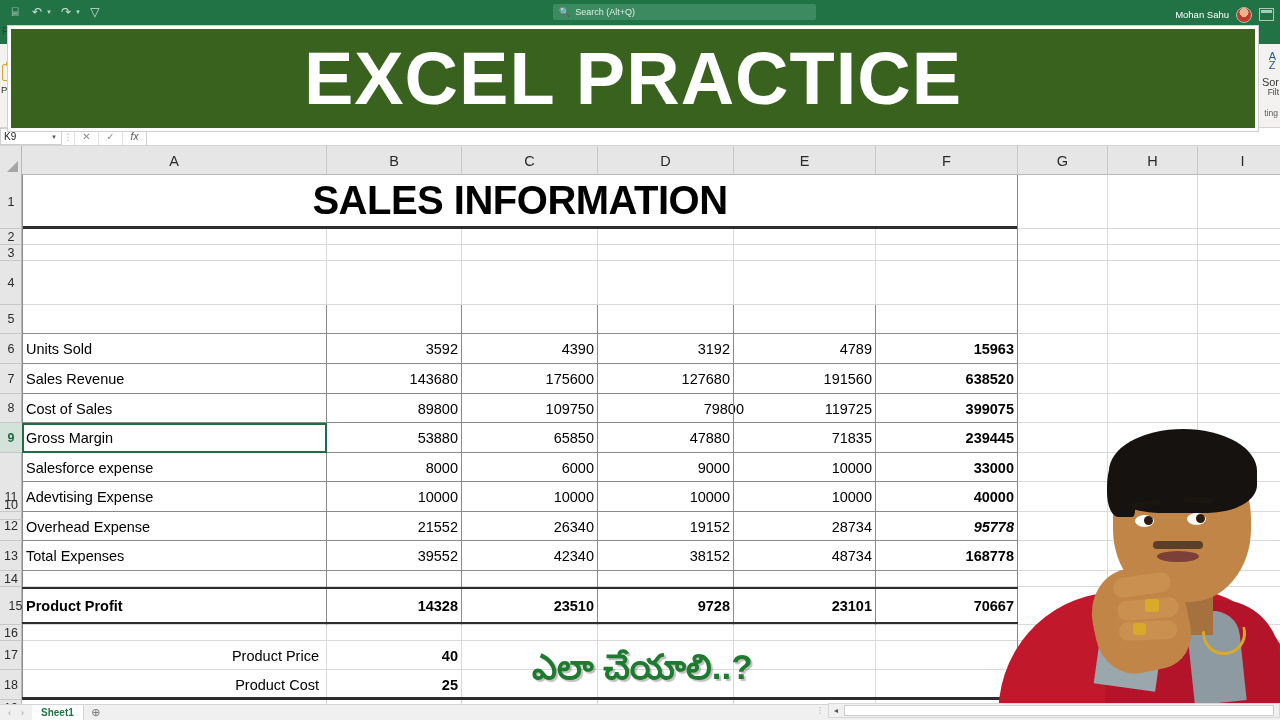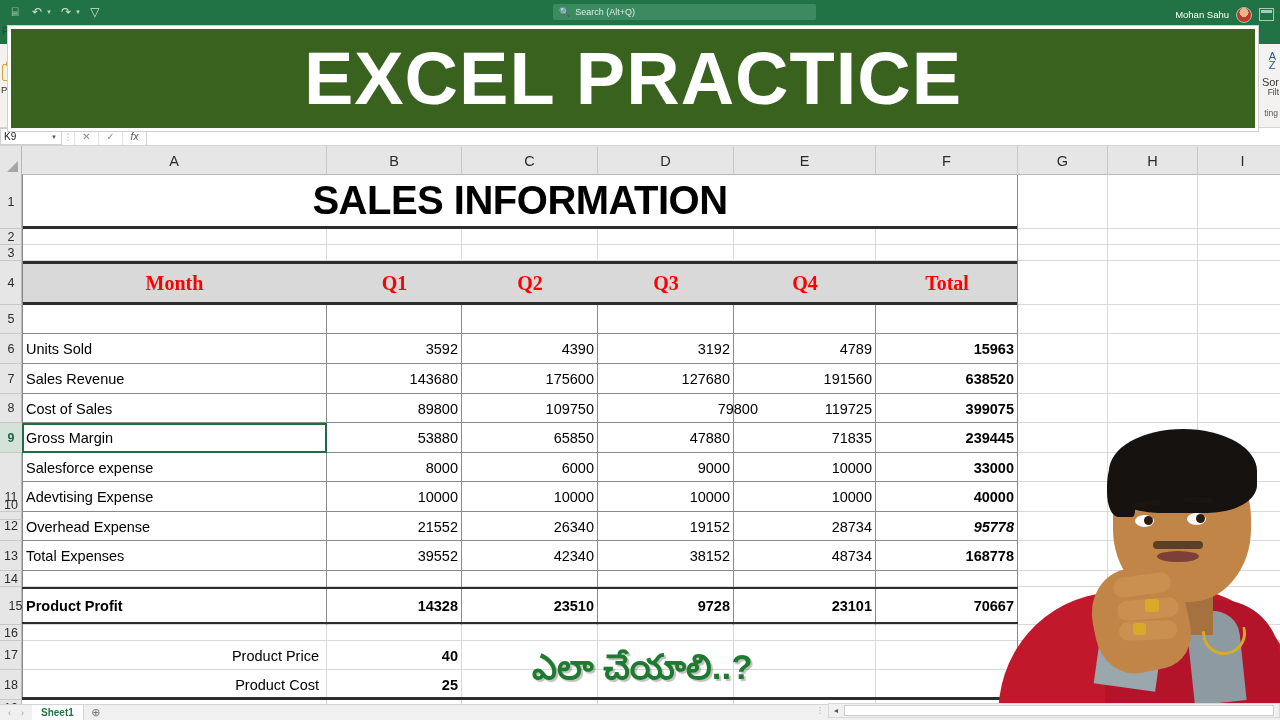--- a/index.html
+++ b/index.html
@@ -441,46 +441,38 @@
         <div class="gridline-h" style="top: 218px;"></div>
         <div class="gridline-h" style="top: 188px;"></div>
         <div class="gridline-h" style="top: 158px;"></div>
         <div class="gridline-h" style="top: 129px;"></div>
         <div class="gridline-h" style="top: 85px;"></div>
         <div class="gridline-h" style="top: 69px;"></div>
         <div class="gridline-h" style="top: 53px;"></div>
 
       <div class="title-cell">SALES INFORMATION</div>
 
-      <div class="hdr-band" id="hdrband" style="top: 86px; height: 44px;">
-          <div class="hdr-cell" style="left: 0px; width: 305px;">Month</div>
-          <div class="hdr-cell" style="left: 305px; width: 135px;">Q1</div>
-          <div class="hdr-cell" style="left: 440px; width: 136px;">Q2</div>
-          <div class="hdr-cell" style="left: 576px; width: 136px;">Q3</div>
-          <div class="hdr-cell" style="left: 712px; width: 142px;">Q4</div>
-          <div class="hdr-cell" style="left: 854px; width: 142px;">Total</div>
-        </div>
 
       <div id="cells">
           <div class="cell " style="left: 0px; top: 159px; width: 305px; height: 30px;">Units Sold</div>
           <div class="cell num" style="left: 305px; top: 159px; width: 135px; height: 30px;">3592</div>
           <div class="cell num" style="left: 440px; top: 159px; width: 136px; height: 30px;">4390</div>
           <div class="cell num" style="left: 576px; top: 159px; width: 136px; height: 30px;">3192</div>
           <div class="cell num" style="left: 712px; top: 159px; width: 142px; height: 30px;">4789</div>
           <div class="cell num b" style="left: 854px; top: 159px; width: 142px; height: 30px;">15963</div>
           <div class="cell " style="left: 0px; top: 189px; width: 305px; height: 30px;">Sales Revenue</div>
           <div class="cell num" style="left: 305px; top: 189px; width: 135px; height: 30px;">143680</div>
           <div class="cell num" style="left: 440px; top: 189px; width: 136px; height: 30px;">175600</div>
           <div class="cell num" style="left: 576px; top: 189px; width: 136px; height: 30px;">127680</div>
           <div class="cell num" style="left: 712px; top: 189px; width: 142px; height: 30px;">191560</div>
           <div class="cell num b" style="left: 854px; top: 189px; width: 142px; height: 30px;">638520</div>
           <div class="cell " style="left: 0px; top: 219px; width: 305px; height: 29px;">Cost of Sales</div>
           <div class="cell num" style="left: 305px; top: 219px; width: 135px; height: 29px;">89800</div>
           <div class="cell num" style="left: 440px; top: 219px; width: 136px; height: 29px;">109750</div>
-          <div class="cell num" style="left: 604px; top: 219px; width: 136px; height: 29px;">79800</div>
+          <div class="cell num" style="left: 590px; top: 219px; width: 136px; height: 29px;">79800</div>
           <div class="cell num" style="left: 712px; top: 219px; width: 142px; height: 29px;">119725</div>
           <div class="cell num b" style="left: 854px; top: 219px; width: 142px; height: 29px;">399075</div>
           <div class="cell " style="left: 0px; top: 248px; width: 305px; height: 30px;">Gross Margin</div>
           <div class="cell num" style="left: 305px; top: 248px; width: 135px; height: 30px;">53880</div>
           <div class="cell num" style="left: 440px; top: 248px; width: 136px; height: 30px;">65850</div>
           <div class="cell num" style="left: 576px; top: 248px; width: 136px; height: 30px;">47880</div>
           <div class="cell num" style="left: 712px; top: 248px; width: 142px; height: 30px;">71835</div>
           <div class="cell num b" style="left: 854px; top: 248px; width: 142px; height: 30px;">239445</div>
           <div class="cell " style="left: 0px; top: 278px; width: 305px; height: 29px;">Salesforce expense</div>
           <div class="cell num" style="left: 305px; top: 278px; width: 135px; height: 29px;">8000</div>

